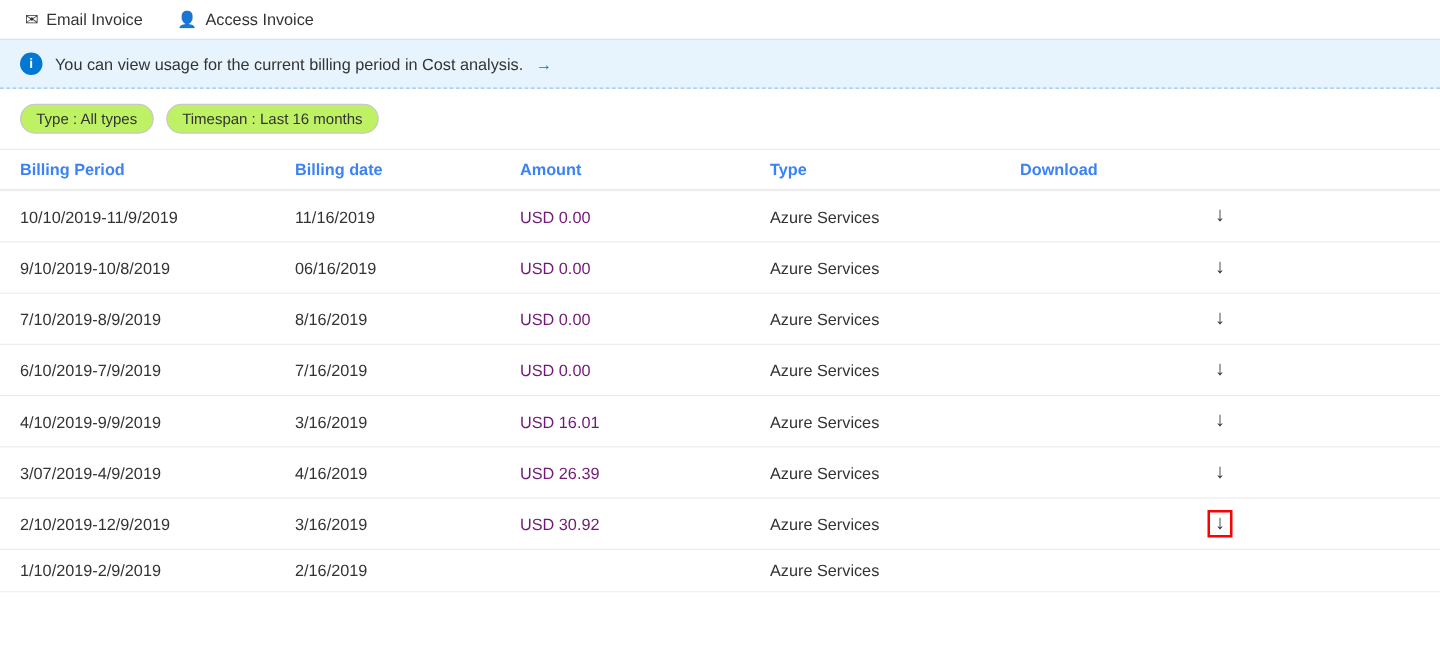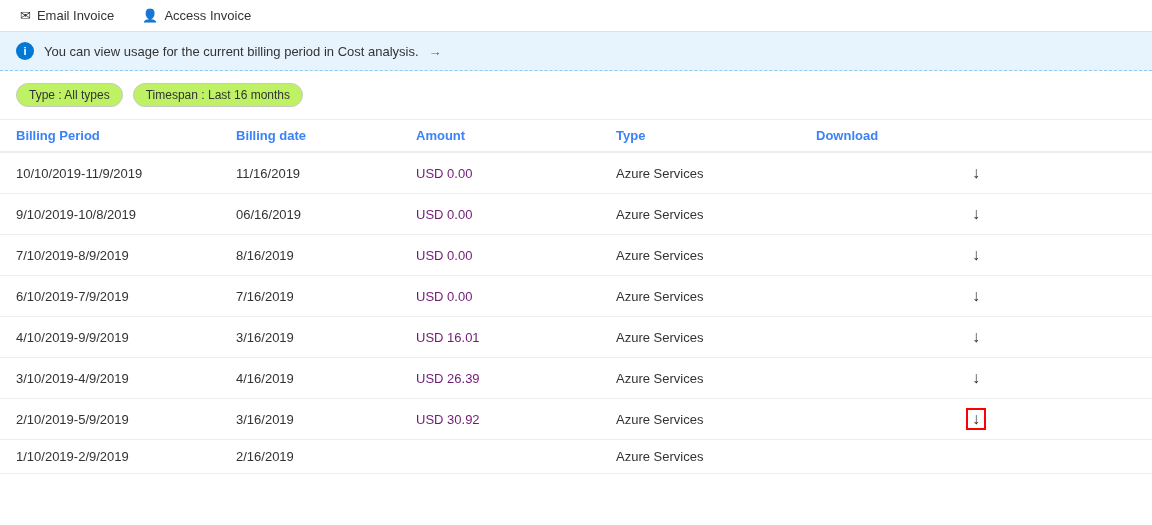--- a/index.html
+++ b/index.html
@@ -203,28 +203,28 @@
         <td class="col-download" style="text-align: center;"><button class="download-btn">↓</button></td>
       </tr>
       <tr>
         <td class="col-billing">4/10/2019-9/9/2019</td>
         <td class="col-invoice">3/16/2019</td>
         <td class="col-amount"><a href="#" class="amount-link">USD 16.01</a></td>
         <td class="col-type">Azure Services</td>
         <td class="col-download" style="text-align: center;"><button class="download-btn">↓</button></td>
       </tr>
       <tr>
-        <td class="col-billing">3/10/2019-4/9/2019</td>
+        <td class="col-billing">3/07/2019-4/9/2019</td>
         <td class="col-invoice">4/16/2019</td>
         <td class="col-amount"><a href="#" class="amount-link">USD 26.39</a></td>
         <td class="col-type">Azure Services</td>
         <td class="col-download" style="text-align: center;"><button class="download-btn">↓</button></td>
       </tr>
       <tr>
-        <td class="col-billing">2/10/2019-5/9/2019</td>
+        <td class="col-billing">2/10/2019-12/9/2019</td>
         <td class="col-invoice">3/16/2019</td>
         <td class="col-amount"><a href="#" class="amount-link">USD 30.92</a></td>
         <td class="col-type">Azure Services</td>
         <td class="col-download" style="text-align: center;"><button class="download-btn highlighted" style="border: 2px solid red; padding: 0px 4px; color: rgb(51, 51, 51);">↓</button></td>
       </tr>
       <tr>
         <td class="col-billing">1/10/2019-2/9/2019</td>
         <td class="col-invoice">2/16/2019</td>
         <td class="col-amount"></td>
         <td class="col-type">Azure Services</td>

